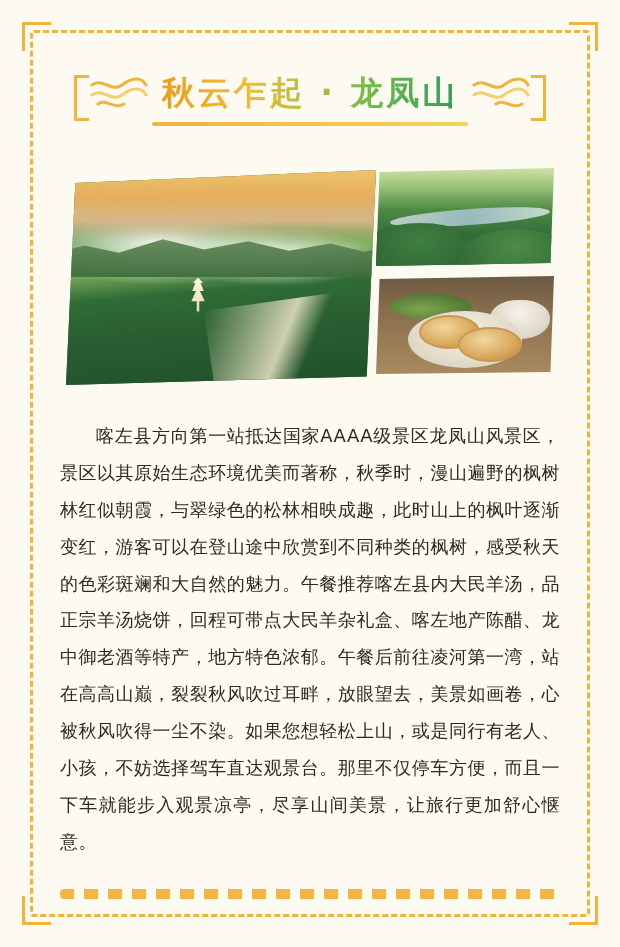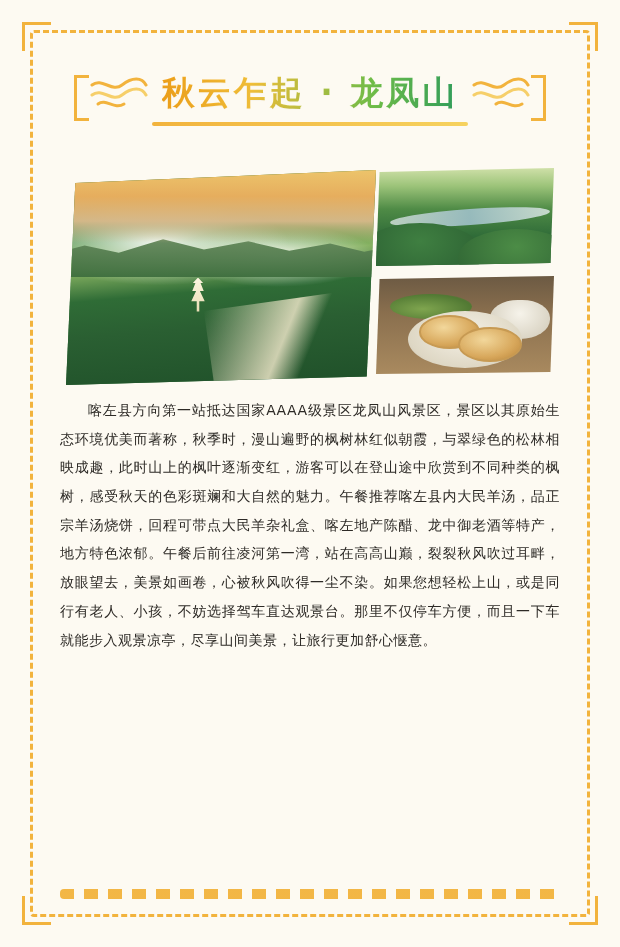--- a/index.html
+++ b/index.html
@@ -268,24 +268,24 @@
     height: 26%;
     background: radial-gradient(ellipse at 40% 60%, #7fa84f 0%, #4f7a32 70%, rgba(79,122,50,0) 100%);
     border-radius: 50%;
     opacity: 0.95;
   }
 
   
   .article {
     position: absolute;
     left: 60px;
-    top: 396px;
+    top: 418px;
     width: 500px;
     font-family: "DejaVu Sans", sans-serif;
-    font-size: 14px;
+    font-size: 18px;
     line-height: 2.05;
     color: #2d2a26;
     text-align: justify;
     text-justify: inter-ideograph;
     letter-spacing: 0.5px;
   }
   .article p {
     margin: 0;
     text-indent: 2em;
   }

